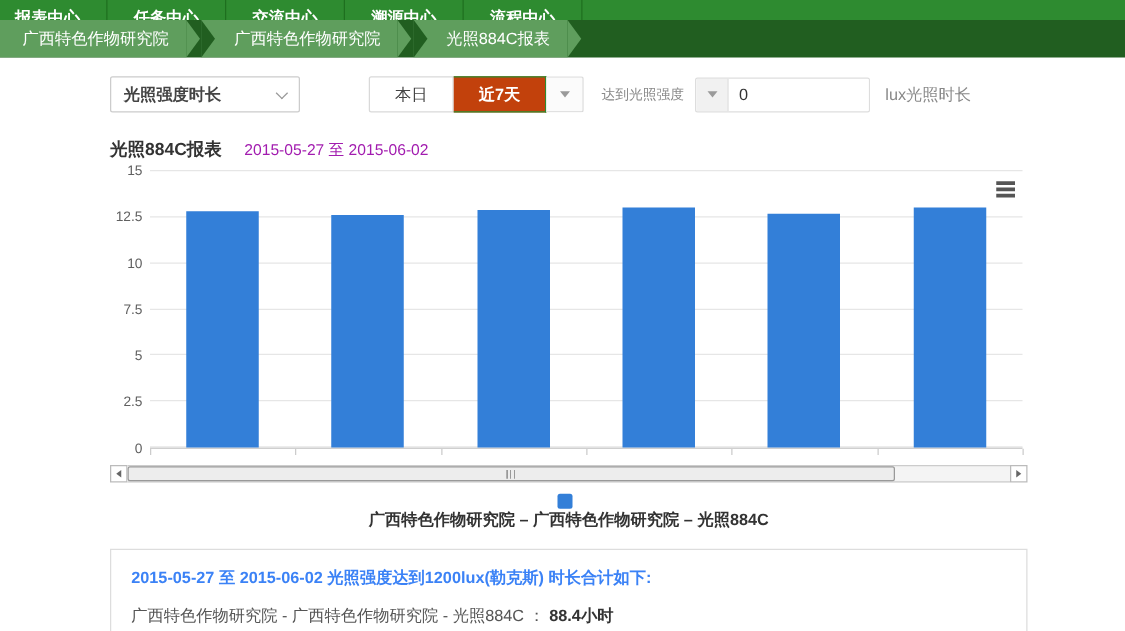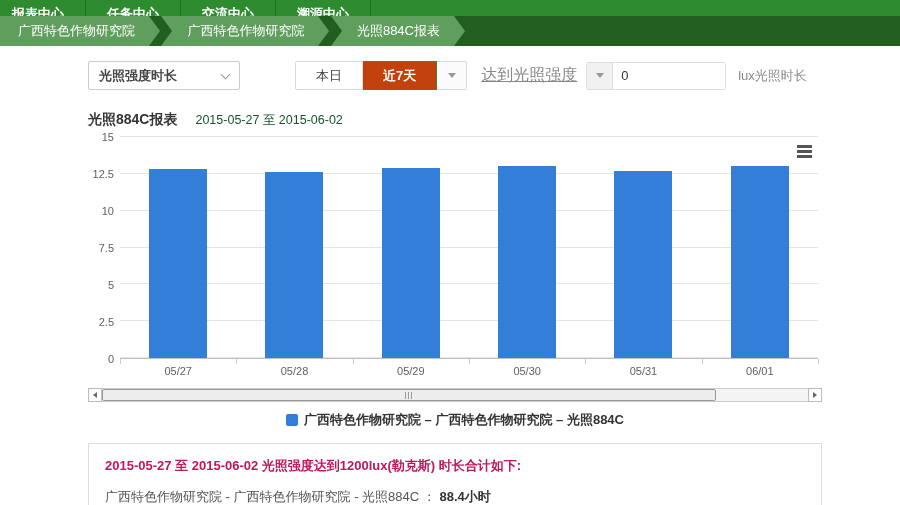--- a/index.html
+++ b/index.html
@@ -31,30 +31,30 @@
   .chev { position:absolute; right:10px; top:9px; width:7px; height:7px;
     border-right:1px solid #999; border-bottom:1px solid #999; transform:rotate(45deg); }
   .seg-group { display:flex; margin-left:18px; height:29px; }
   .seg-btn { height:29px; line-height:27px; padding:0 20px; background:#fff; border:1px solid #d9d9d9;
     border-left-width:0; font-size:13px; color:#444; cursor:pointer; }
   .seg-btn:first-child { border-left-width:1px; border-radius:2px 0 0 2px;margin-left:37px; }
   .seg-btn.active { background:#c2410c; border-color:#2e8b2e; color:#fff; font-weight:bold; }
   .seg-caret { width:30px; height:29px; background:#fbfbfb; border:1px solid #d9d9d9; border-left-width:0;
     border-radius:0 2px 2px 0; display:flex; align-items:center; justify-content:center; cursor:pointer; }
   .tri-down { width:0; height:0; border-left:4px solid transparent; border-right:4px solid transparent; border-top:5px solid #9a9a9a; }
-  .flt-label { margin-left:14px; font-size:16px; color:#888;text-decoration:underline; }
+  .flt-label { margin-left:14px; font-size:11px; color:#888; }
   .threshold { display:flex; margin-left:9px; height:28px; border:1px solid #ddd; border-radius:2px; overflow:hidden; }
   .spin-btn { width:26px; background:#f1f1f1; border-right:1px solid #ddd; display:flex; align-items:center; justify-content:center; cursor:pointer; }
   .threshold input { width:112px; border:0; outline:none; font-size:13px; color:#333; padding:0 8px; font-family:"Liberation Sans",sans-serif; }
   .suffix-label { margin-left:12px; font-size:13px; color:#888; }
 
   
   .report-head { margin:21px 0 0 88px; display:flex; align-items:baseline; }
   .report-title { font-size:14px; font-weight:bold; color:#333; }
-  .report-dates { font-size:12.5px; color:#14532d; margin-left:18px; }
+  .report-dates { font-size:12.5px; color:#a21caf; margin-left:18px; }
 
   
   .chart-wrap { position:relative; width:734px; margin:8px 0 0 88px; }
   .plot { position:relative; margin-left:32px; width:698px; height:222px; border-bottom:1px solid #c0c0c0; background:#fff; }
   .gridline { position:absolute; left:0; right:0; height:1px; background:#e6e6e6; }
   .yaxis { position:absolute; left:0; top:0; width:26px; height:222px; }
   .ylab { position:absolute; right:0; font-size:11px; color:#606060; line-height:12px; }
   .bars { position:absolute; inset:0; display:flex; align-items:flex-end; }
   .slot { flex:1; display:flex; justify-content:center; align-items:flex-end; height:100%; }
   .bar { width:58px; }
@@ -71,40 +71,41 @@
   .scroll-btn { width:14px; height:14px; background:#fff; border:1px solid #bbb; display:flex; align-items:center; justify-content:center; cursor:pointer; }
   .tri-left { width:0; height:0; border-top:3px solid transparent; border-bottom:3px solid transparent; border-right:4px solid #666; }
   .tri-right { width:0; height:0; border-top:3px solid transparent; border-bottom:3px solid transparent; border-left:4px solid #666; }
   .scroll-track { position:relative; flex:1; background:#f4f4f4; border:1px solid #ccc; border-left:0; border-right:0; }
   .scroll-thumb { position:absolute; left:0; top:0; height:12px; width:87%; background:#ededed; border:1px solid #999;
     border-radius:2px; display:flex; align-items:center; justify-content:center; cursor:pointer; }
   .thumb-grip { width:8px; height:7px;
     background:repeating-linear-gradient(90deg,#999 0 1px,transparent 1px 3px); }
 
   
-  .legend { width:734px; margin:9px 0 0 88px; display:flex; justify-content:center; align-items:center; cursor:pointer; }
+  .legend { width:734px; margin:9px 0 0 88px; display:flex; justify-content:center; align-items:center; cursor:pointer;flex-direction:column; }
   .legend-marker { width:12px; height:12px; border-radius:2px; margin-right:6px; }
   .legend-text { font-size:13px; color:#333; font-weight:bold; }
 
   
   .summary { width:734px; margin:14px 0 0 88px; border:1px solid #ddd; background:#fff; padding:13px 16px; height:80px; }
-  .summary-line1 { font-size:13px; font-weight:bold; color:#be185d; }
+  .summary-line1 { font-size:13px; font-weight:bold; color:#3b82f6; }
   .summary-line2 { font-size:13px; color:#555; margin-top:13px; }
   .summary-line2 b { color:#333; }
 </style>
 </head>
 <body>
 
 <div id="screen">
 
   <div class="topnav">
     <div class="nav-item">报表中心</div>
     <div class="nav-item">任务中心</div>
     <div class="nav-item">交流中心</div>
     <div class="nav-item">溯源中心</div>
+    <div class="nav-item">流程中心</div>
   </div>
 
   <div class="breadbar">
     <div class="crumb">广西特色作物研究院</div>
     <div class="crumb">广西特色作物研究院</div>
     <div class="crumb">光照884C报表</div>
   </div>
 
   <div class="filters">
     <div class="metric-select">
@@ -181,28 +182,20 @@
       </div>
     <div class="xticks">
         <div class="xtick" style="left: 0%;"></div>
         <div class="xtick" style="left: 16.6667%;"></div>
         <div class="xtick" style="left: 33.3333%;"></div>
         <div class="xtick" style="left: 50%;"></div>
         <div class="xtick" style="left: 66.6667%;"></div>
         <div class="xtick" style="left: 83.3333%;"></div>
         <div class="xtick" style="left: 100%;"></div>
       </div>
-    <div class="xlabels">
-        <div class="xlab">05/27</div>
-        <div class="xlab">05/28</div>
-        <div class="xlab">05/29</div>
-        <div class="xlab">05/30</div>
-        <div class="xlab">05/31</div>
-        <div class="xlab">06/01</div>
-      </div>
   </div>
 
   <div class="hscroll">
     <div class="scroll-btn">
       <i class="tri-left"></i>
     </div>
     <div class="scroll-track">
       <div class="scroll-thumb">
         <i class="thumb-grip"></i>
       </div>

